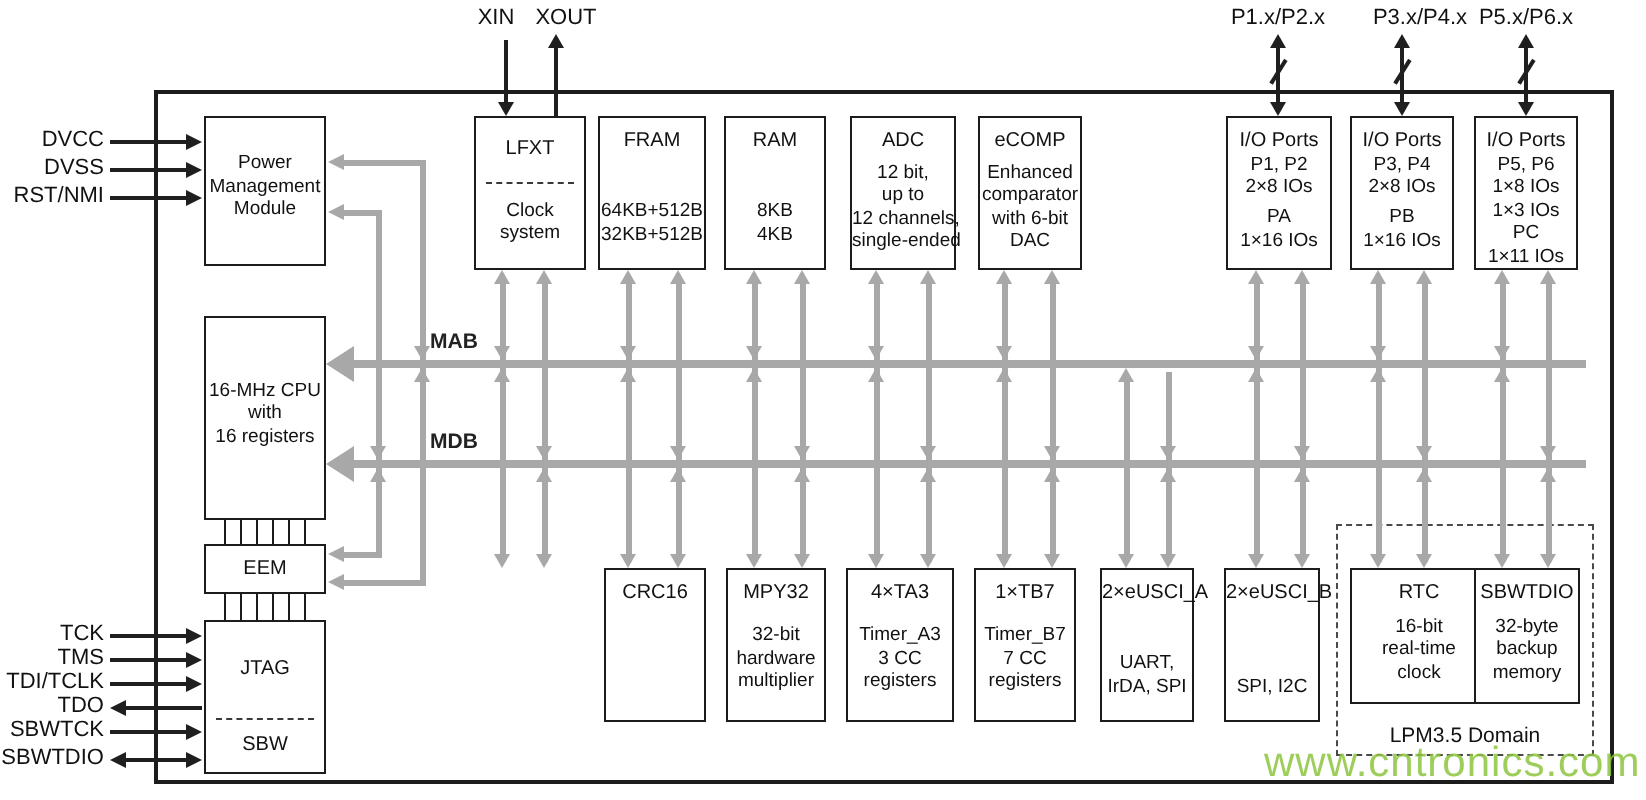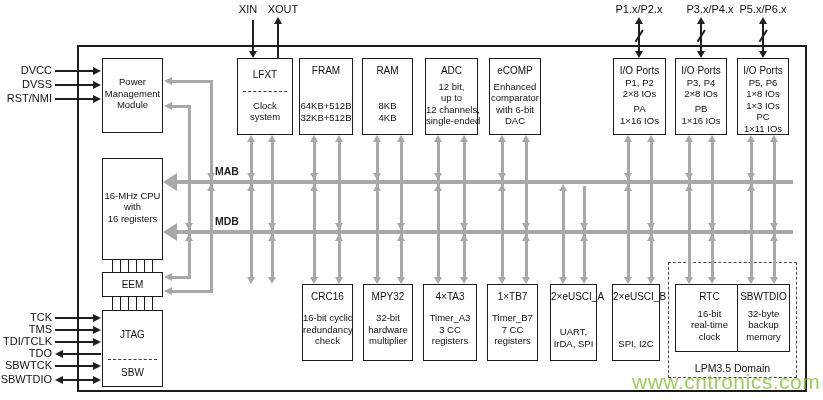--- a/index.html
+++ b/index.html
@@ -111,21 +111,20 @@
       <div>P5, P6<br>1×8 IOs<br>1×3 IOs</div>
       <div>PC<br>1×11 IOs</div>
     </div>
   </div>
 
   <div id="lpm-box"></div>
   <div id="lpm-label">LPM3.5 Domain</div>
 
   <div class="blk" style="left:302px;top:284px;width:51px;height:77px">
     <div class="t">CRC16</div>
-    <div class="body">16-bit cyclic<br>redundancy<br>check</div>
   </div>
   <div class="blk" style="left:363px;top:284px;width:50px;height:77px">
     <div class="t">MPY32</div>
     <div class="body">32-bit<br>hardware<br>multiplier</div>
   </div>
   <div class="blk" style="left:423px;top:284px;width:54px;height:77px">
     <div class="t">4×TA3</div>
     <div class="body">Timer_A3<br>3 CC<br>registers</div>
   </div>
   <div class="blk" style="left:487px;top:284px;width:51px;height:77px">

